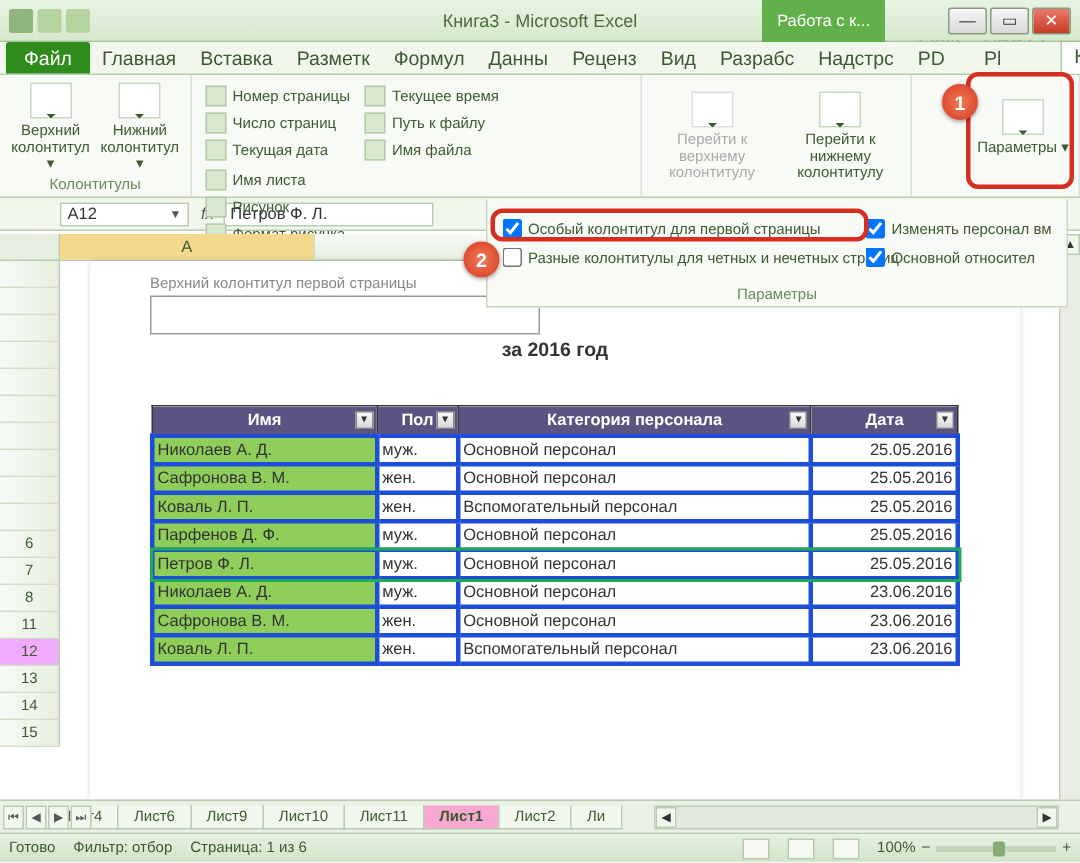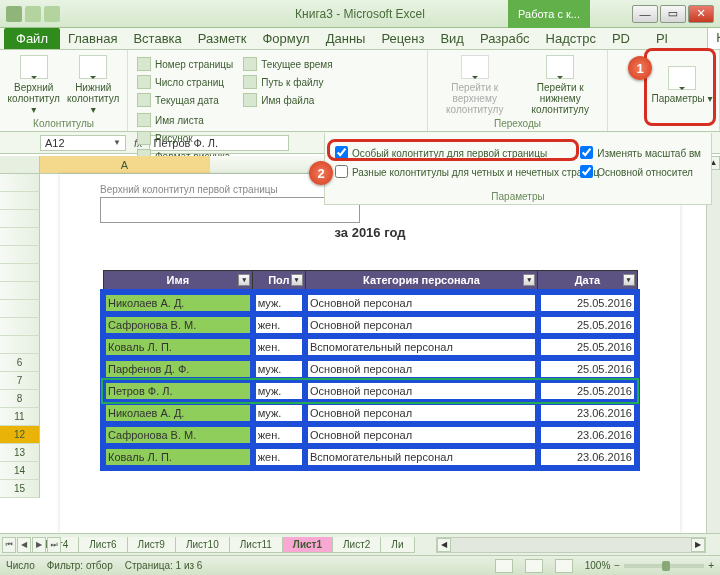--- a/index.html
+++ b/index.html
@@ -55,35 +55,35 @@
 .options-panel .plabel { position: absolute; bottom: 2px; left: 50%; transform: translateX(-50%); font-size: 10px; color: #6a8a5a; }
 .options-panel .col1 { position: absolute; left: 4px; top: 10px; }
 .options-panel .col2 { position: absolute; right: 4px; top: 10px; }
 
 
 .sheet-area { position: absolute; top: 156px; left: 0; right: 0; bottom: 42px; background: #fff; overflow: hidden; }
 .colheaders { position: absolute; top: 0; left: 40px; right: 14px; height: 18px; background: linear-gradient(#f7faf5,#e6efe0); border-bottom: 1px solid #b8cdb0; display: flex; }
 .colh { border-right: 1px solid #d0dec8; text-align: center; font-size: 11px; color: #3c5a2f; line-height: 18px; }
 .rowheaders { position: absolute; top: 18px; left: 0; width: 40px; bottom: 0; }
 .rowh { height: 18px; background: linear-gradient(90deg,#f7faf5,#e6efe0); border-bottom: 1px solid #d0dec8; border-right: 1px solid #b8cdb0; text-align: center; font-size: 10px; color: #3c5a2f; line-height: 18px; }
-.rowh.sel { background: #eab308; }
+.rowh.sel { background: #f0abfc; }
 .corner { position: absolute; top: 0; left: 0; width: 40px; height: 18px; background: #e6efe0; border-right: 1px solid #b8cdb0; border-bottom: 1px solid #b8cdb0; }
 
 .page { position: absolute; top: 18px; left: 60px; width: 620px; bottom: 0; background: #fff; box-shadow: 0 0 4px rgba(0,0,0,.15); }
 .page .margin-area { position: absolute; top: 10px; left: 40px; right: 40px; }
 .hf-label { font-size: 10px; color: #888; margin-bottom: 2px; }
 .hf-box { height: 26px; border: 1px solid #999; background: #fff; width: 260px; }
 
 .ptitle { text-align: center; font-weight: bold; font-size: 15px; margin-top: 38px; }
 .psub { text-align: center; font-weight: bold; font-size: 13px; margin-top: 2px; margin-bottom: 30px; }
 
 .data-table { width: 100%; border-collapse: collapse; font-size: 11px; }
 .data-table th { background: #5c5383; color: #fff; font-weight: bold; padding: 3px 6px; border: 1px solid #333; position: relative; }
 .data-table th .filter { position: absolute; right: 2px; top: 50%; transform: translateY(-50%); width: 12px; height: 12px; background: linear-gradient(#fafafa,#d8d8d8); border: 1px solid #888; font-size: 7px; line-height: 10px; text-align: center; color: #333; }
-.data-table td { border: 6px solid #1d4ed8; padding: 2px 2px; }
+.data-table td { border: 3px solid #1d4ed8; padding: 2px 2px; }
 .data-table td.name { background: #8fce5a; }
 .data-table td.c { }
 .data-table td.r { text-align: right; }
 
 
 .sheettabs { position: absolute; bottom: 20px; left: 0; right: 0; height: 22px; background: #e9f0e4; border-top: 1px solid #b8cdb0; display: flex; align-items: center; padding-left: 30px; }
 .sheettabs .nav { display: flex; gap: 1px; position: absolute; left: 2px; }
 .sheettabs .nav span { width: 14px; height: 16px; background: #f2f7ee; border: 1px solid #b8cdb0; font-size: 8px; text-align: center; line-height: 14px; color: #555; }
 .stab { padding: 2px 10px; font-size: 10px; background: #f2f7ee; border: 1px solid #b8cdb0; border-top: none; color: #3c5a2f; cursor: pointer; margin-right: -1px; }
 .stab.active { background: #f9a8d4; font-weight: bold; }
@@ -209,21 +209,20 @@
         <div class="bicon"></div>
         <span style="white-space:pre-line">Перейти к верхнему
 колонтитулу</span>
       </div>
       <div class="bigbtn" style="width:90px">
         <div class="bicon"></div>
         <span style="white-space:pre-line">Перейти к нижнему
 колонтитулу</span>
       </div>
     </div>
-    <div class="glabel">Переходы</div>
   </div>
 
   <div class="rgroup" style="flex:1;position:relative">
     <div class="gbody" style="justify-content:flex-end">
       <div class="bigbtn" style="width:62px">
         <div class="bicon"></div>
         <span>Параметры ▾</span>
       </div>
     </div>
     <div class="glabel">&nbsp;</div>
@@ -249,21 +248,21 @@
         <span>Особый колонтитул для первой страницы</span>
       </label>
     <label class="ck">
         <input type="checkbox" style="">
         <span>Разные колонтитулы для четных и нечетных страниц</span>
       </label>
   </div>
   <div class="col2">
     <label class="ck">
         <input type="checkbox" checked="" style="">
-        <span>Изменять масштаб вм</span>
+        <span>Изменять персонал вм</span>
       </label>
     <label class="ck">
         <input type="checkbox" checked="" style="">
         <span>Основной относител</span>
       </label>
   </div>
   <div class="plabel">Параметры</div>
   <div class="callout" style="top:6px;left:2px;width:252px;height:22px"></div>
   <div class="callout-badge" style="top:28px;left:-16px">2</div>
 </div>
@@ -386,21 +385,21 @@
       <div class="stab">Ли</div>
     </div>
   <div class="hscroll">
     <span class="arr">◀</span>
     <div style="flex:1"></div>
     <span class="arr">▶</span>
   </div>
 </div>
 
 <div class="statusbar">
-  <span>Число</span>
+  <span>Готово</span>
   <span>Фильтр: отбор</span>
   <span>Страница: 1 из 6</span>
   <div class="spacer"></div>
   <div class="viewbtn"></div>
   <div class="viewbtn"></div>
   <div class="viewbtn"></div>
   <div class="zoom">
     <span>100%</span>
     <span>−</span>
     <div class="slider">

